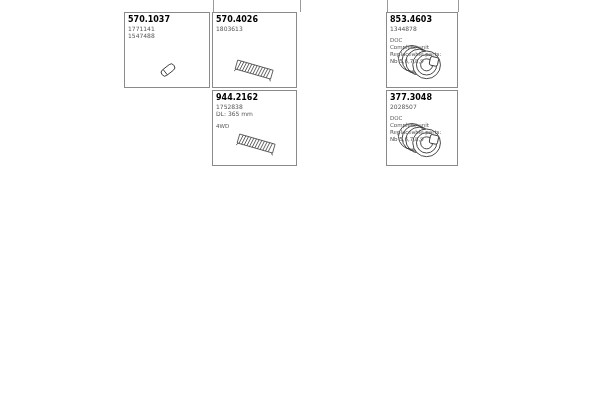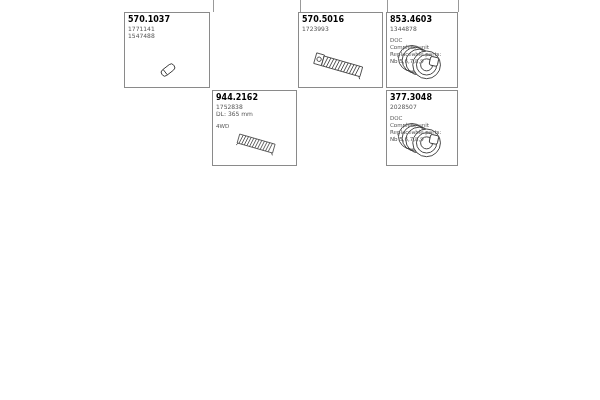--- a/index.html
+++ b/index.html
@@ -136,28 +136,28 @@
 
   <div class="pbox" style="left:124px;top:12px;width:86px;height:76px">
     <div class="pnum">570.1037</div>
     <div class="pline">1771141</div>
     <div class="pline">1547488</div>
     <svg class="picon" style="left:32px;bottom:8px" width="22" height="18">
         <use href="#sym-hose"></use>
       </svg>
   </div>
 
-
-  <div class="pbox" style="left:298px;top:12px;width:85px;height:76px">
-    <div class="pnum">570.5016</div>
-    <div class="pline">1723993</div>
-    <svg class="picon" style="left:12px;bottom:6px" width="56" height="30">
-        <use href="#sym-flexpipe-fit"></use>
-      </svg>
-  </div>
+  <div class="pbox" style="left:212px;top:12px;width:85px;height:76px">
+    <div class="pnum">570.4026</div>
+    <div class="pline">1803613</div>
+    <svg class="picon" style="left:18px;bottom:4px" width="46" height="26">
+        <use href="#sym-flexpipe"></use>
+      </svg>
+  </div>
+
 
   <div class="pbox" style="left:386px;top:12px;width:72px;height:76px">
     <div class="pnum">853.4603</div>
     <div class="pline">1344878</div>
     <div class="pdesc">
       <div class="pline">DOC</div>
       <div class="pline">Complete unit</div>
       <div class="pline">Replaceable parts:</div>
       <div class="pline">Nb 5,6,7,8,9</div>
     </div>

